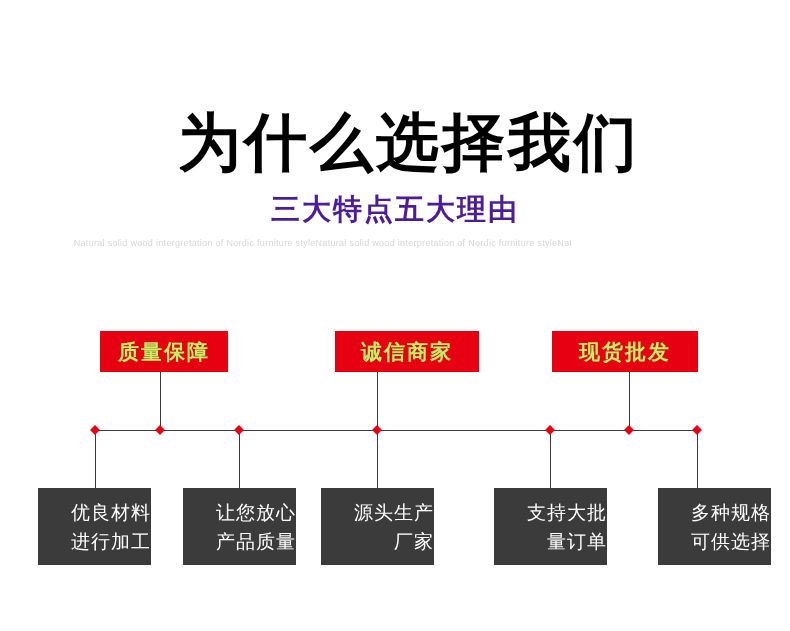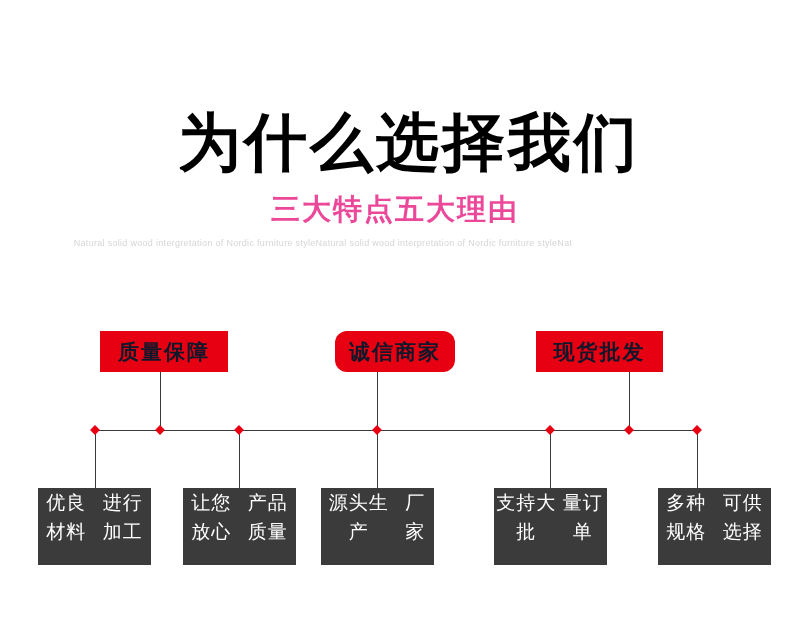--- a/index.html
+++ b/index.html
@@ -22,48 +22,48 @@
     color: #000000;
     letter-spacing: 3px;
     margin: 14px;
   }
   .subtitle {
     top: 190px; left: 0; width: 790px;
     display: flex;
     justify-content: center;
     font-size: 29px;
     font-weight: 700;
-    color: #ec4899;
+    color: #4c1d95;
     letter-spacing: 2px;
   }
   .tagline {
     top: 237px; left: 0; width: 646px;
     text-align: center;
     font-size: 9px;
     line-height: 12px;
     color: #d6d6d6;
     letter-spacing: 0.3px;
   }
 
   
   .feature-box {
     top: 331px;
     height: 41px;
     background: #e60012;
-    color: #0f172a;
+    color: #bef264;
     font-size: 21px;
     font-weight: 600;
     letter-spacing: 2px;
     display: flex;
     align-items: center;
     justify-content: center;
   }
   .feature-1 { left: 100px; width: 128px; }
-  .feature-2 { left: 335px; width: 120px; border-radius: 12px; }
-  .feature-3 { left: 536px; width: 127px; }
+  .feature-2 { left: 335px; width: 144px; }
+  .feature-3 { left: 552px; width: 146px; }
 
   
   .vline { width: 1px; background: #3a3a3a; }
   .hline { height: 1px; background: #3a3a3a; }
   .drop-top { top: 372px; height: 58px; }
   .drop-bottom { top: 431px; height: 57px; }
   .trunk { top: 430px; left: 95px; width: 602px; }
 
   
   .dot {
@@ -77,22 +77,22 @@
   .reason-box {
     top: 488px;
     width: 113px;
     height: 77px;
     background: #3b3b3b;
     color: #ffffff;
     font-size: 19px;
     line-height: 29px;
     letter-spacing: 1px;
     display: flex;
-    flex-direction: row;
-    align-items: flex-start;
+    flex-direction: column;
+    align-items: flex-end;
     justify-content: center;
     text-align: center;
   }
   .reason-1 { left: 38px; }
   .reason-2 { left: 183px; }
   .reason-3 { left: 321px; }
   .reason-4 { left: 494px; }
   .reason-5 { left: 658px; }
 </style>
 </head>

